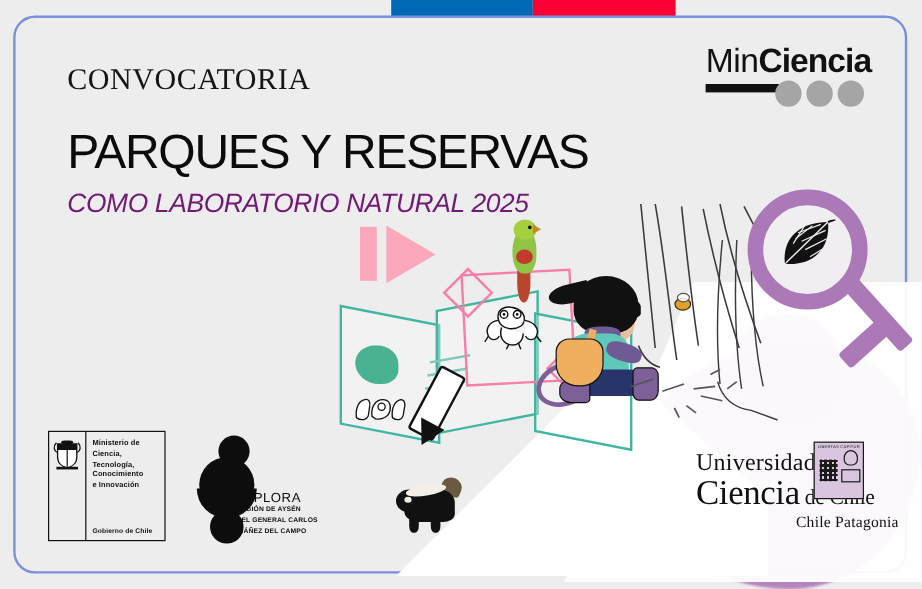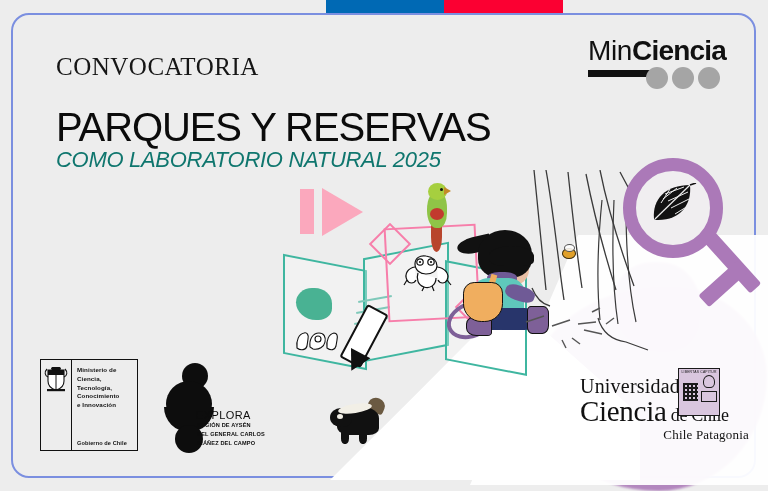--- a/index.html
+++ b/index.html
@@ -14,22 +14,22 @@
 
   
   .frame{position:absolute;left:11px;top:13px;width:745px;height:465px;
          border:2px solid #7b8fe0;border-radius:18px;box-sizing:border-box;
          background:#ededed;}
 
   
   .headline{position:absolute;left:56px;top:54px;z-index:9;}
   .kicker{font-size:25px;letter-spacing:.5px;color:#161616;font-weight:400;line-height:1;font-family:Liberation Serif, serif;}
   .title{font-size:40px;font-weight:400;letter-spacing:-1.1px;color:#0b0b0b;line-height:1;margin-top:28px;}
-  .subtitle{font-size:22px;font-style:italic;font-weight:400;letter-spacing:-.3px;color:#0f766e;
-            line-height:1;margin-top:2px;}
+  .subtitle{font-size:22px;font-style:italic;font-weight:400;letter-spacing:-.3px;color:#701a75;
+            line-height:1;margin-top:12px;}
 
   
   .minciencia{position:absolute;right:42px;top:37px;z-index:9;text-align:right;margin-left:28px;}
   .mc-word{font-size:28px;line-height:1;color:#111;white-space:nowrap;}
   .mc-min{font-weight:400;letter-spacing:-.4px;}
   .mc-ciencia{font-weight:800;letter-spacing:-.8px;}
   .mc-marks{position:relative;height:22px;margin-top:2px;}
   .mc-bar{position:absolute;left:0;top:3px;width:62px;height:7px;background:#111;}
   .mc-dot{position:absolute;top:0;width:22px;height:22px;border-radius:50%;background:#a5a5a5;}
   .mc-d1{left:58px;} .mc-d2{left:84px;} .mc-d3{left:110px;}

